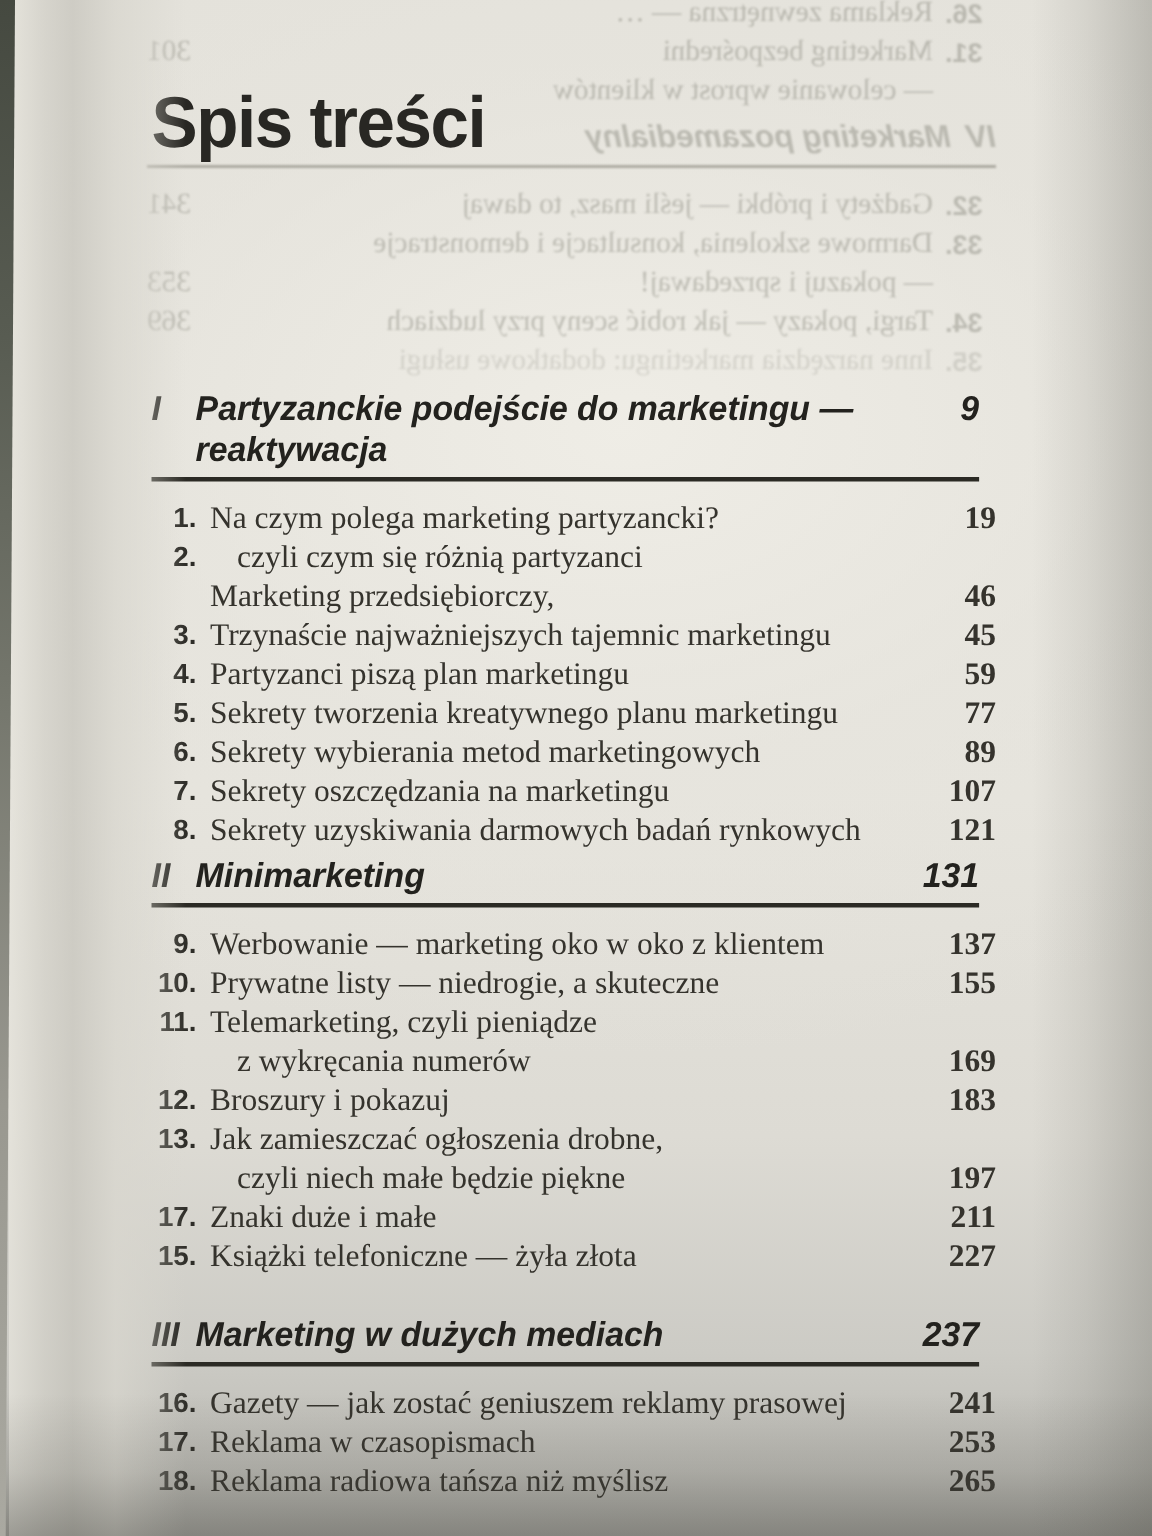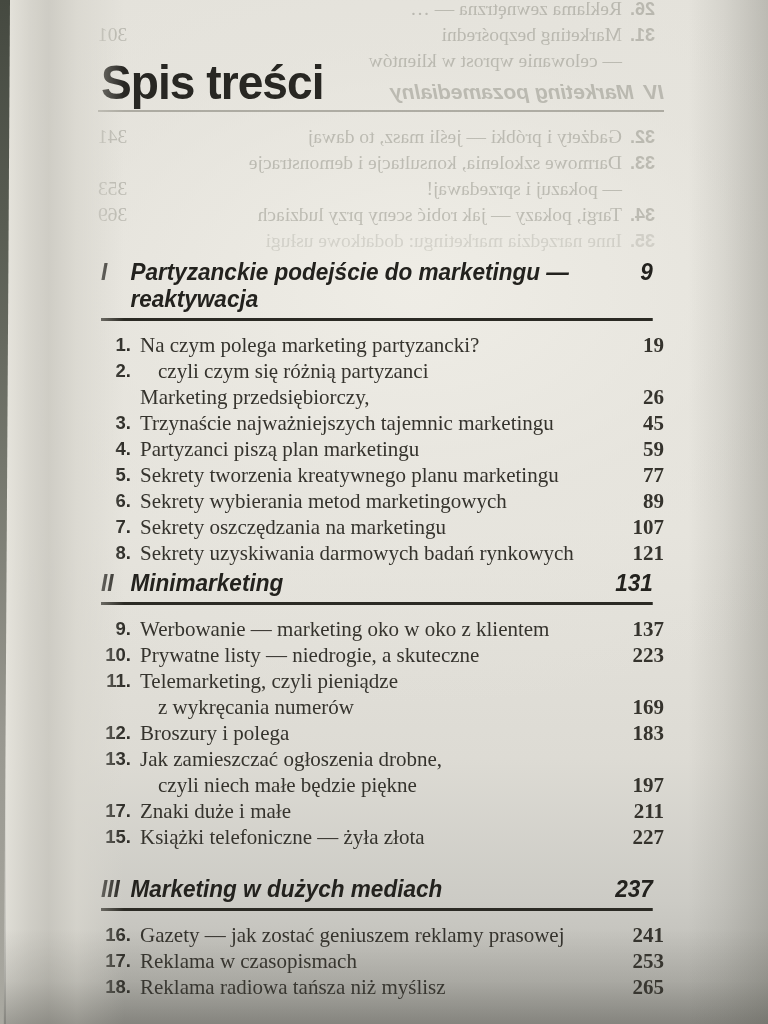--- a/index.html
+++ b/index.html
@@ -172,21 +172,21 @@
               </span>
     <span class="pg">19</span>
   </div>
 
   <div class="item">
     <span class="no">2.</span>
     <span class="txt">
                 <div class="line cont">czyli czym się różnią partyzanci</div>
                 <div class="line">Marketing przedsiębiorczy,</div>
               </span>
-    <span class="pg">26</span>
+    <span class="pg">46</span>
   </div>
 
   <div class="item">
     <span class="no">3.</span>
     <span class="txt">
                 <div class="line">Trzynaście najważniejszych tajemnic marketingu</div>
               </span>
     <span class="pg">45</span>
   </div>
 
@@ -245,36 +245,36 @@
                 <div class="line">Werbowanie — marketing oko w oko z klientem</div>
               </span>
     <span class="pg">137</span>
   </div>
 
   <div class="item">
     <span class="no">10.</span>
     <span class="txt">
                 <div class="line">Prywatne listy — niedrogie, a skuteczne</div>
               </span>
-    <span class="pg">223</span>
+    <span class="pg">155</span>
   </div>
 
   <div class="item">
     <span class="no">11.</span>
     <span class="txt">
                 <div class="line">Telemarketing, czyli pieniądze</div>
                 <div class="line cont">z wykręcania numerów</div>
               </span>
     <span class="pg">169</span>
   </div>
 
   <div class="item">
     <span class="no">12.</span>
     <span class="txt">
-                <div class="line">Broszury i polega</div>
+                <div class="line">Broszury i pokazuj</div>
               </span>
     <span class="pg">183</span>
   </div>
 
   <div class="item">
     <span class="no">13.</span>
     <span class="txt">
                 <div class="line">Jak zamieszczać ogłoszenia drobne,</div>
                 <div class="line cont">czyli niech małe będzie piękne</div>
               </span>

